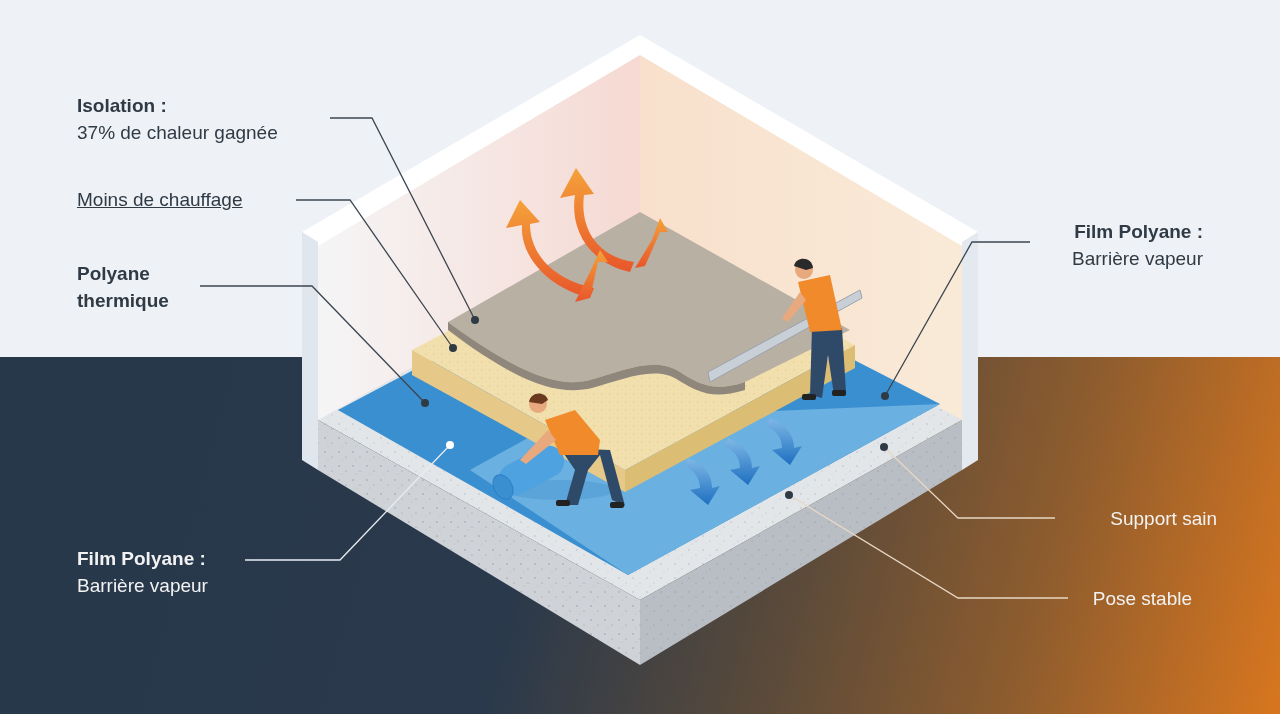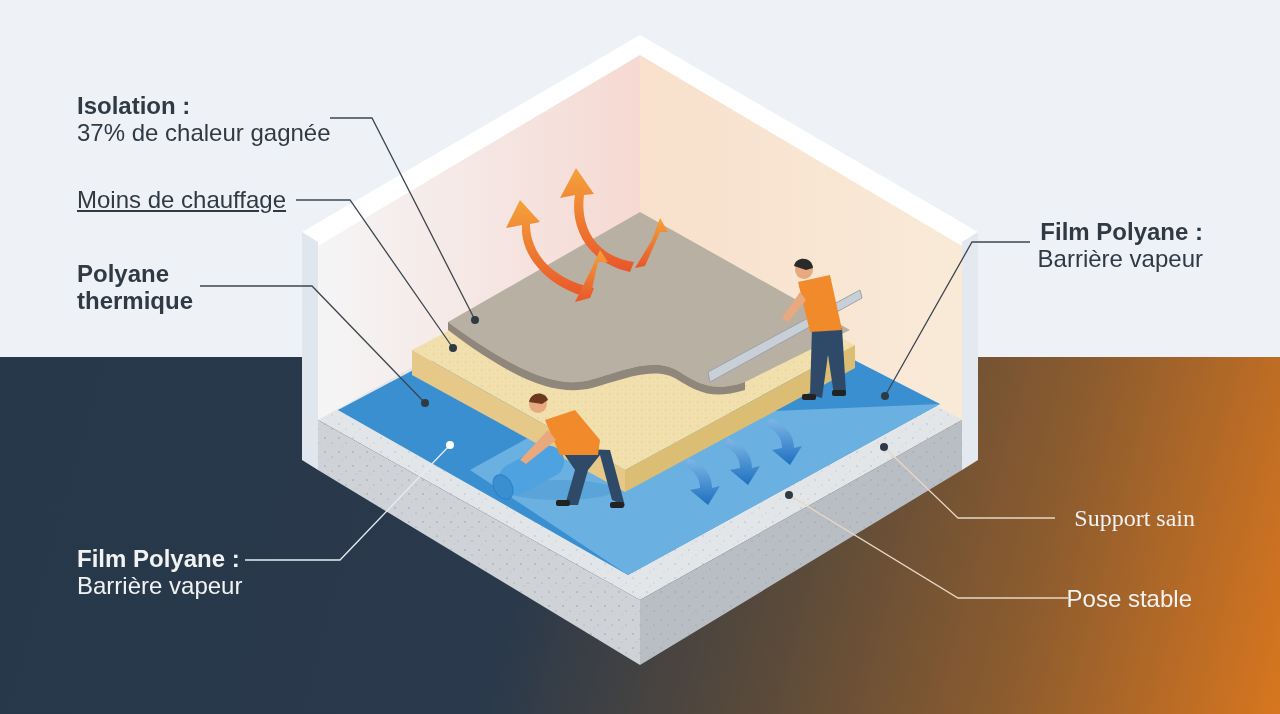--- a/index.html
+++ b/index.html
@@ -1,21 +1,21 @@
 <!DOCTYPE html>
 <html><head>
 <meta charset="utf-8">
 <style>
   html, body { margin:0; padding:0; }
   body { width:1280px; height:714px; overflow:hidden; position:relative; font-family:"Liberation Sans", sans-serif; }
   .bg-top { position:absolute; left:0; top:0; width:1280px; height:357px; background:#eef2f6; }
   .bg-bottom { position:absolute; left:0; top:357px; width:1280px; height:357px;
     background: linear-gradient(105deg, #27384b 0%, #2a394b 42%, #5a4a3a 62%, #8d5c2e 80%, #d8761f 100%); }
   svg.scene { position:absolute; left:0; top:0; }
-  .label { position:absolute; font-size:24px; line-height:27px; white-space:nowrap; }
+  .label { position:absolute; font-size:19px; line-height:27px; white-space:nowrap; }
   .label .strong { font-weight:bold; display:block; }
   .label .sub { display:block; }
   .dark { color:#2f3a45; }
   .light { color:#f2f2f2; }
   .right { text-align:right; }
 </style>
 </head>
 <body>
 
 <div class="bg-top"></div>
@@ -162,19 +162,19 @@
 <div class="label light" style="left:77px; top:545px;">
   <span class="strong">Film Polyane :</span>
   <span class="sub">Barrière vapeur</span>
 </div>
 
 <div class="label dark right" style="right:77px; top:218px;">
   <span class="strong">Film Polyane :</span>
   <span class="sub">Barrière vapeur</span>
 </div>
 
-<div class="label light right" style="right:85px; top:505px;font-family:Liberation Serif, serif;">
+<div class="label light right" style="right:63px; top:505px;">
   <span class="sub">Support sain</span>
 </div>
 
 <div class="label light right" style="right:88px; top:585px;">
   <span class="sub">Pose stable</span>
 </div>
 
 </body></html>

